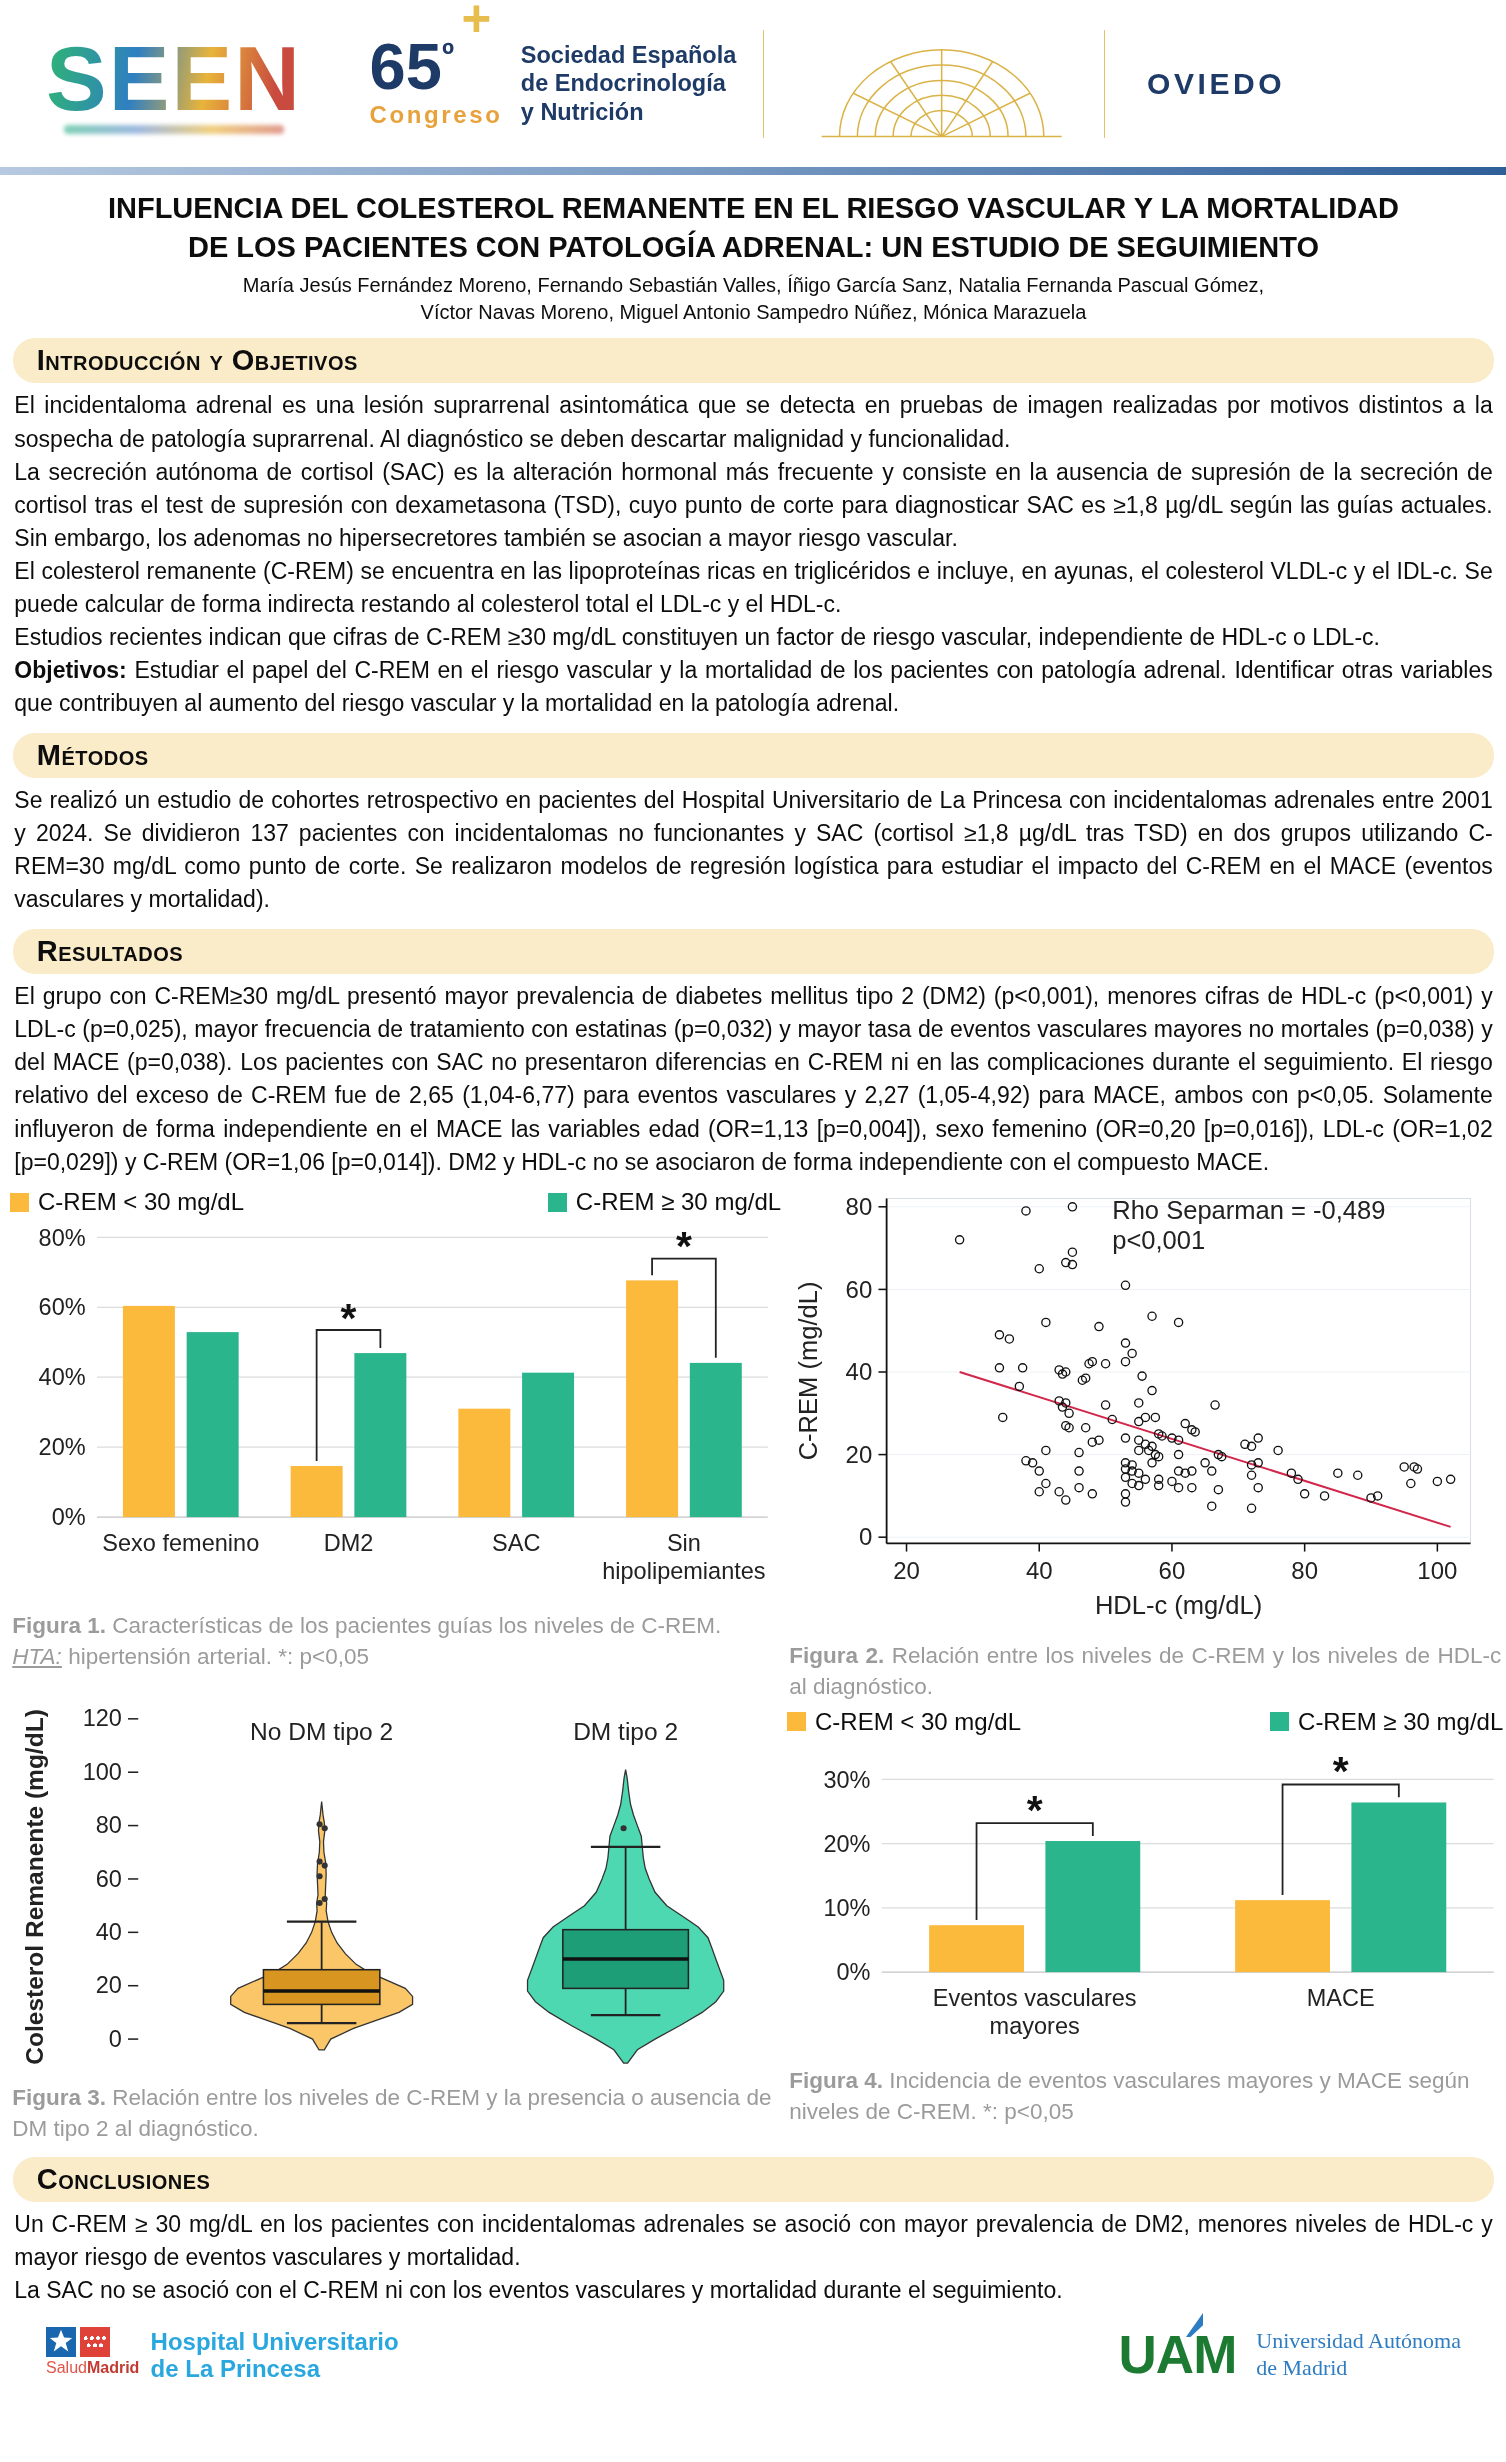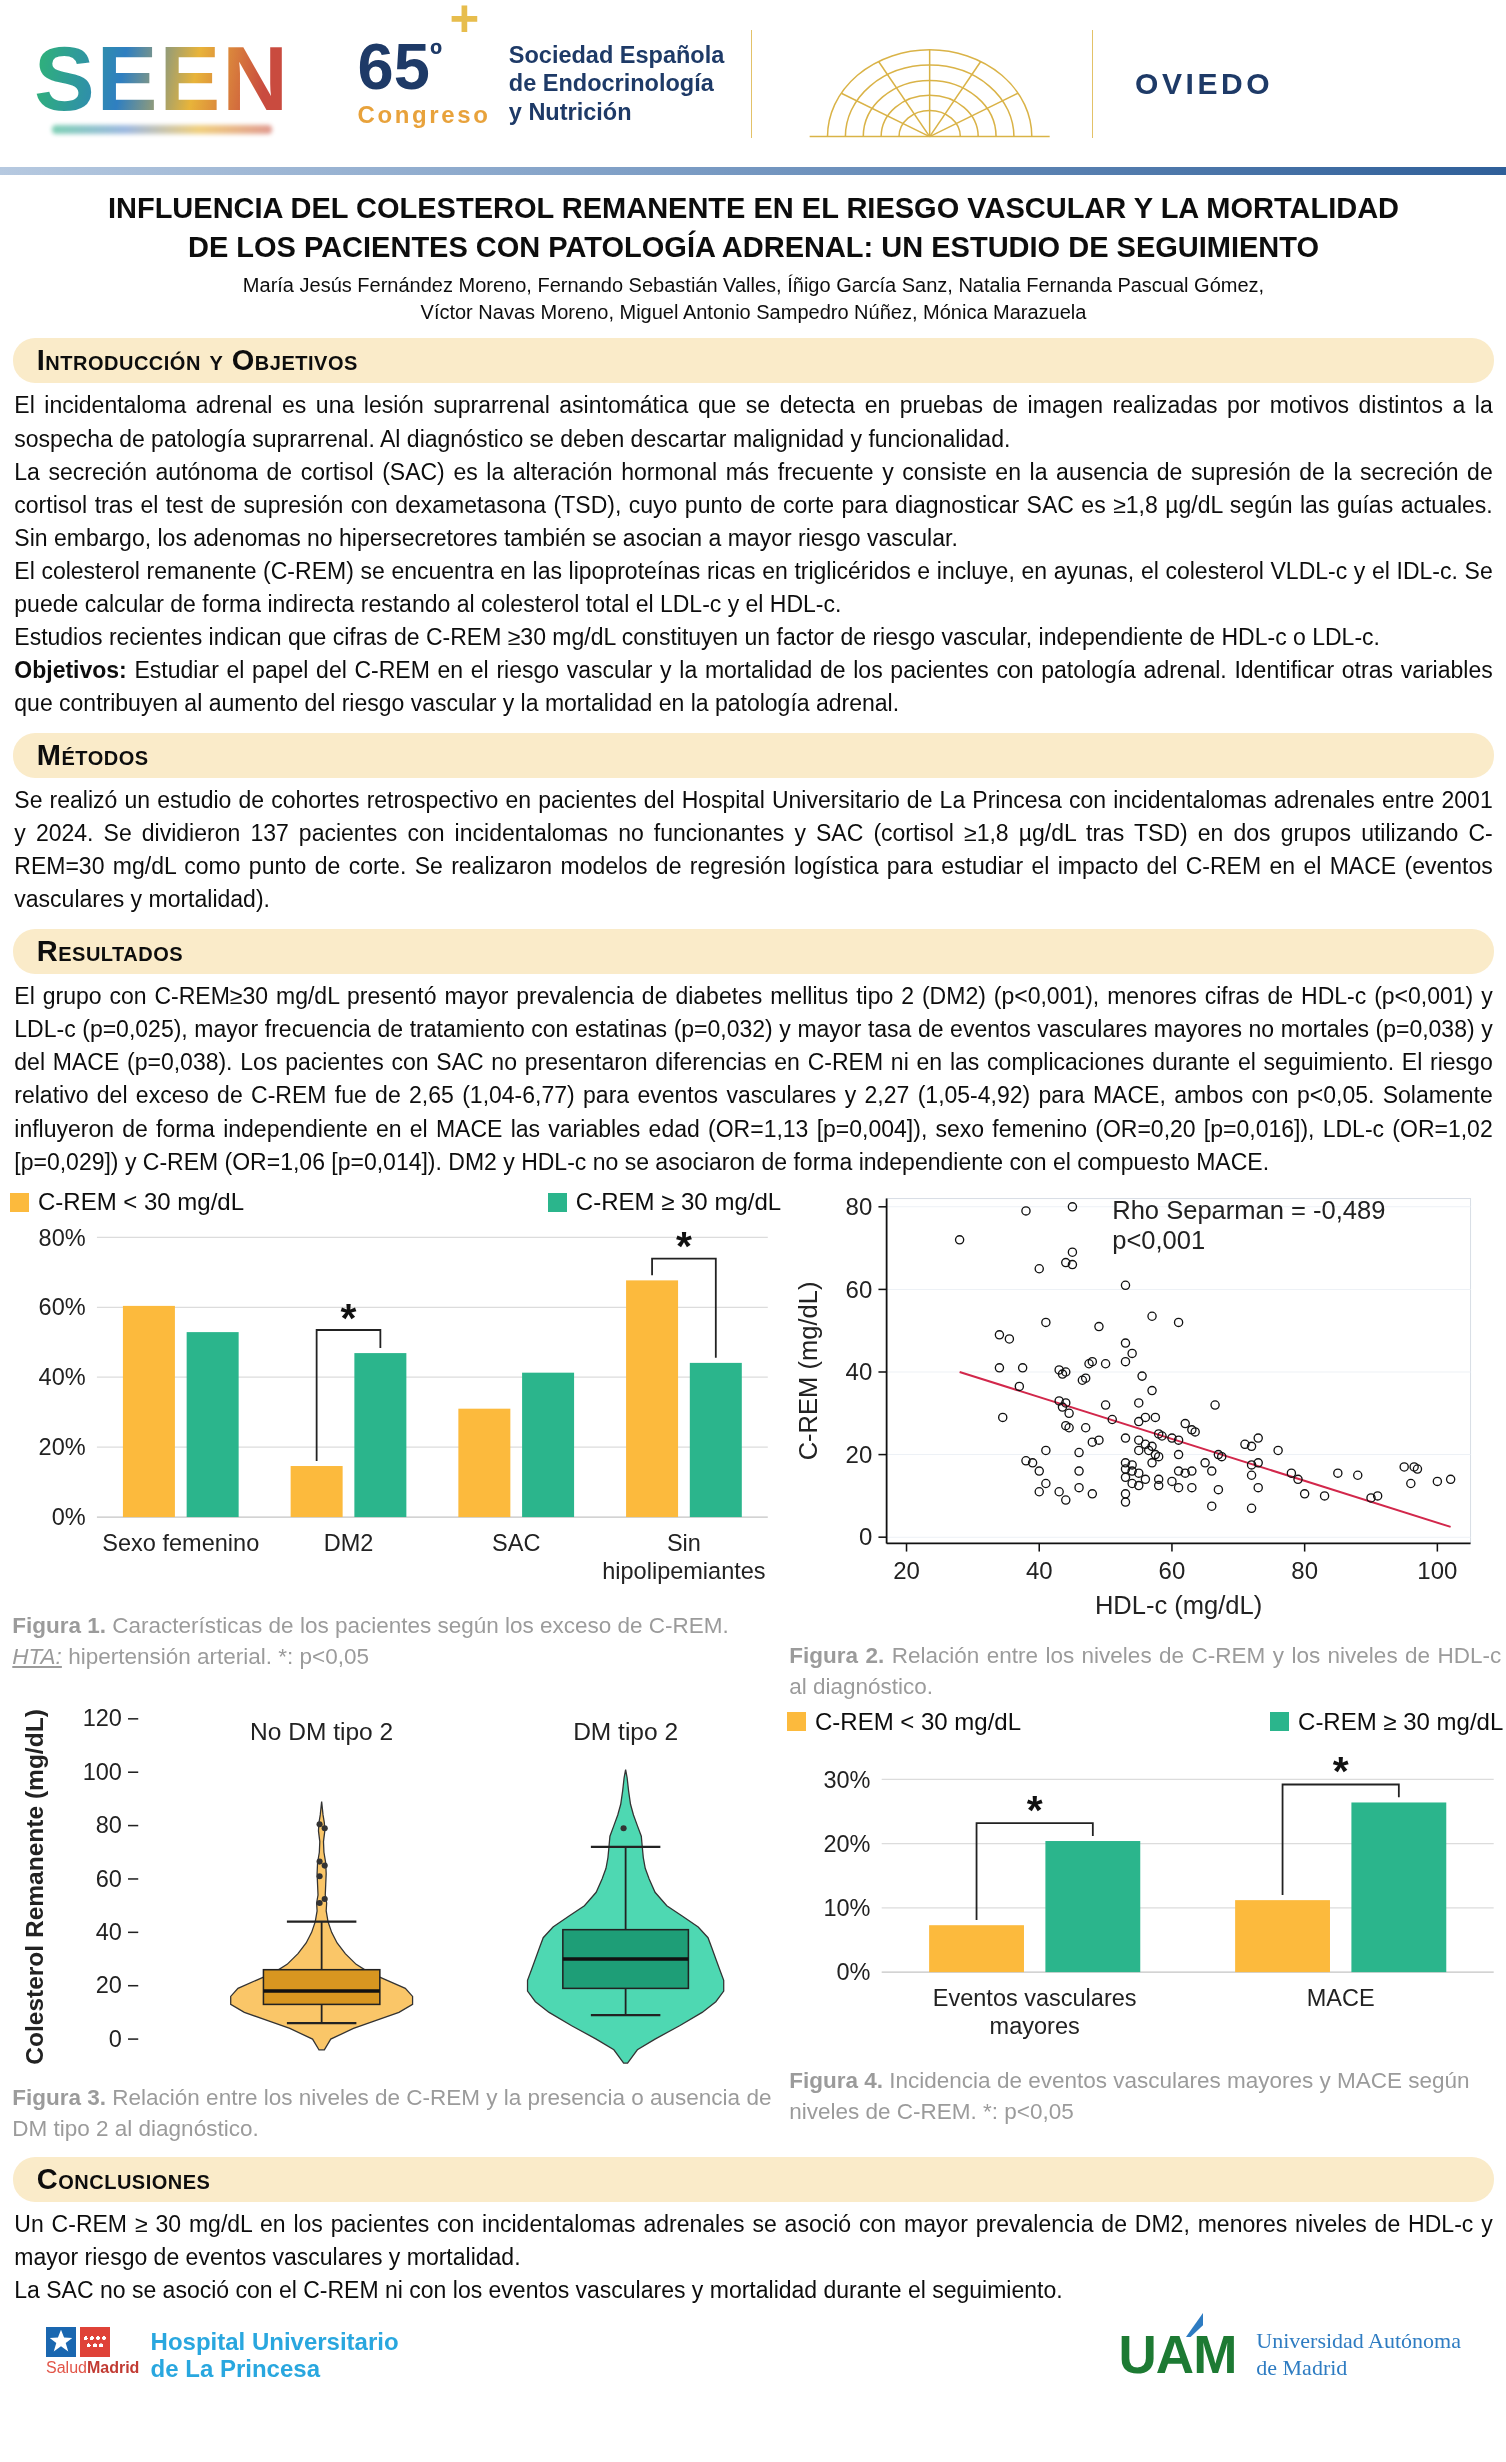--- a/index.html
+++ b/index.html
@@ -1,21 +1,21 @@
 <!DOCTYPE html>
 <html style="font-size:8.2px"><head>
 <meta charset="utf-8">
 <style>
   html,body{margin:0;padding:0;background:#ffffff;}
   .poster{width:1507px;height:2462px;overflow:hidden;position:relative;background:#fff;
           color:#0d0d0d;font-family:"Liberation Sans",sans-serif;}
   .pre{white-space:pre-line;}
 
   
-  .header{display:flex;align-items:center;height:167px;padding:0 24px;gap:26.6px;}
+  .header{display:flex;align-items:center;height:167px;padding:0 36px;gap:26.6px;}
   .seen-logo{display:flex;flex-direction:column;align-items:center;width:276px;}
   .seen-text{font-size:91px;font-weight:bold;letter-spacing:2px;line-height:1;
              background:linear-gradient(100deg,#2fae7e 5%,#2f7fc1 35%,#e8b43a 62%,#c94b3f 88%);
              -webkit-background-clip:text;background-clip:text;color:transparent;}
   .seen-reflection{height:8.2px;width:220px;margin-top:1px;border-radius:4.1px;
              background:linear-gradient(90deg,#7fd0b5,#9db8e0,#f0cf7e,#e09a90);filter:blur(2px);}
   .congress{display:flex;align-items:center;gap:18.4px;position:relative;margin-left:31px;}
   .congress-plus{position:absolute;top:-45px;left:92px;color:#E7BD4D;font-size:51px;font-weight:bold;line-height:1;}
   .congress-num{font-size:65px;font-weight:bold;color:#1E3A67;line-height:.9;}
   .congress-num sup{font-size:33px;}
@@ -178,21 +178,21 @@
           <rect x="876.84" y="365.0375" width="101.67999999999999" height="211.96249999999998" fill="#FCBA3D"></rect>
           <rect x="1001.48" y="294.61125" width="101.67999999999999" height="282.38875" fill="#2BB58C"></rect>
           <text x="1318" y="643" font-size="46" text-anchor="middle" fill="#222" font-weight="normal"><tspan x="1318" dy="0">Sin</tspan><tspan x="1318" dy="54.279999999999994">hipolipemiantes</tspan></text>
           <rect x="1204.84" y="114.10125" width="101.67999999999999" height="462.89875" fill="#FCBA3D"></rect>
           <rect x="1329.48" y="275.46625" width="101.67999999999999" height="301.53375" fill="#2BB58C"></rect>
           <path d="M 599.68 467.1725 L 599.68 211.19375000000002 L 724.32 211.19375000000002 L 724.32 246.32125000000002" stroke="#222" stroke-width="3.5" fill="none"></path>
           <text x="662" y="214.68124999999998" font-size="80" text-anchor="middle" fill="#111" font-weight="bold"><tspan x="662" dy="0">*</tspan></text>
           <path d="M 1255.68 104.10125 L 1255.68 71.70874999999995 L 1380.32 71.70874999999995 L 1380.32 265.46625" stroke="#222" stroke-width="3.5" fill="none"></path>
           <text x="1318" y="74.51249999999993" font-size="80" text-anchor="middle" fill="#111" font-weight="bold"><tspan x="1318" dy="0">*</tspan></text>
         </svg>
-      <p class="caption"><strong>Figura 1.</strong><span> Características de los pacientes según los exceso de C-REM.</span><br><em>HTA:</em><span> hipertensión arterial. *: p&lt;0,05</span></p>
+      <p class="caption"><strong>Figura 1.</strong><span> Características de los pacientes guías los niveles de C-REM.</span><br><em>HTA:</em><span> hipertensión arterial. *: p&lt;0,05</span></p>
     </div>
 
     <div class="fig">
       <svg id="chart-fig2" width="705" height="450" viewBox="0 0 1380 880">
           <rect x="195" y="30" width="1143" height="675" fill="none" stroke="#d8dee6" stroke-width="2"></rect>
           <line x1="195" x2="1338" y1="692.874251497006" y2="692.874251497006" stroke="#edf1f6" stroke-width="2"></line>
           <line x1="179" x2="195" y1="692.874251497006" y2="692.874251497006" stroke="#111" stroke-width="3"></line>
           <text x="167" y="708.874251497006" font-size="47" text-anchor="end" fill="#222" font-weight="normal"><tspan x="167" dy="0">0</tspan></text>
           <line x1="195" x2="1338" y1="531.1976047904192" y2="531.1976047904192" stroke="#edf1f6" stroke-width="2"></line>
           <line x1="179" x2="195" y1="531.1976047904192" y2="531.1976047904192" stroke="#111" stroke-width="3"></line>

